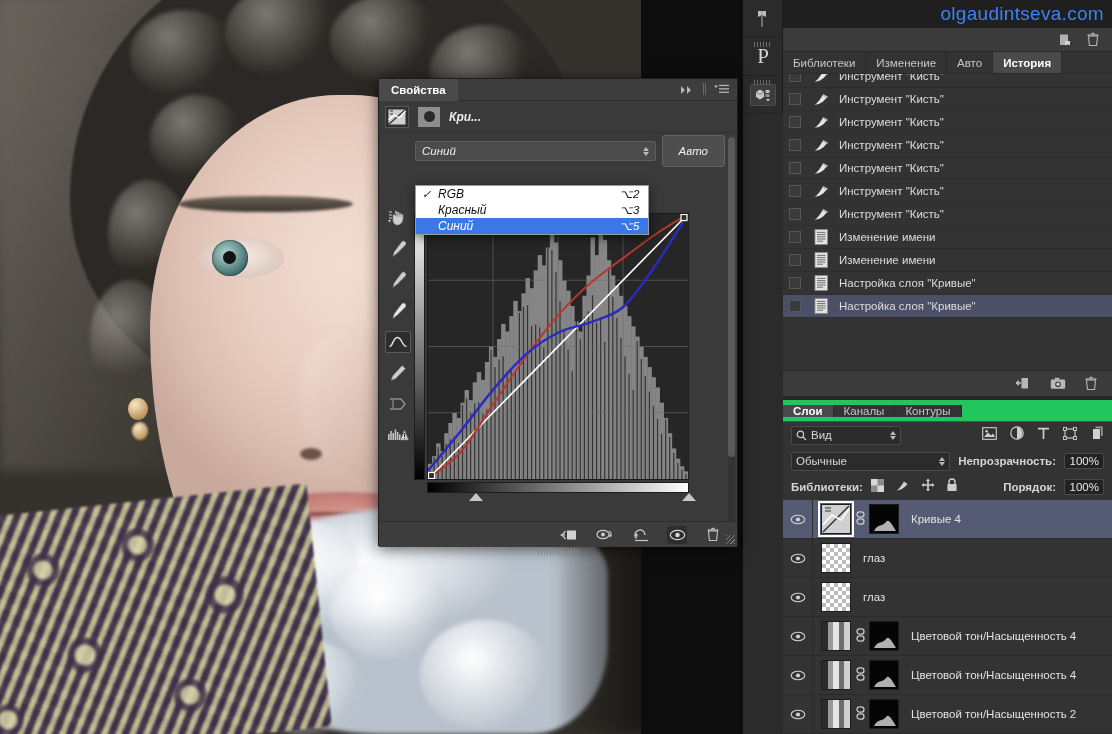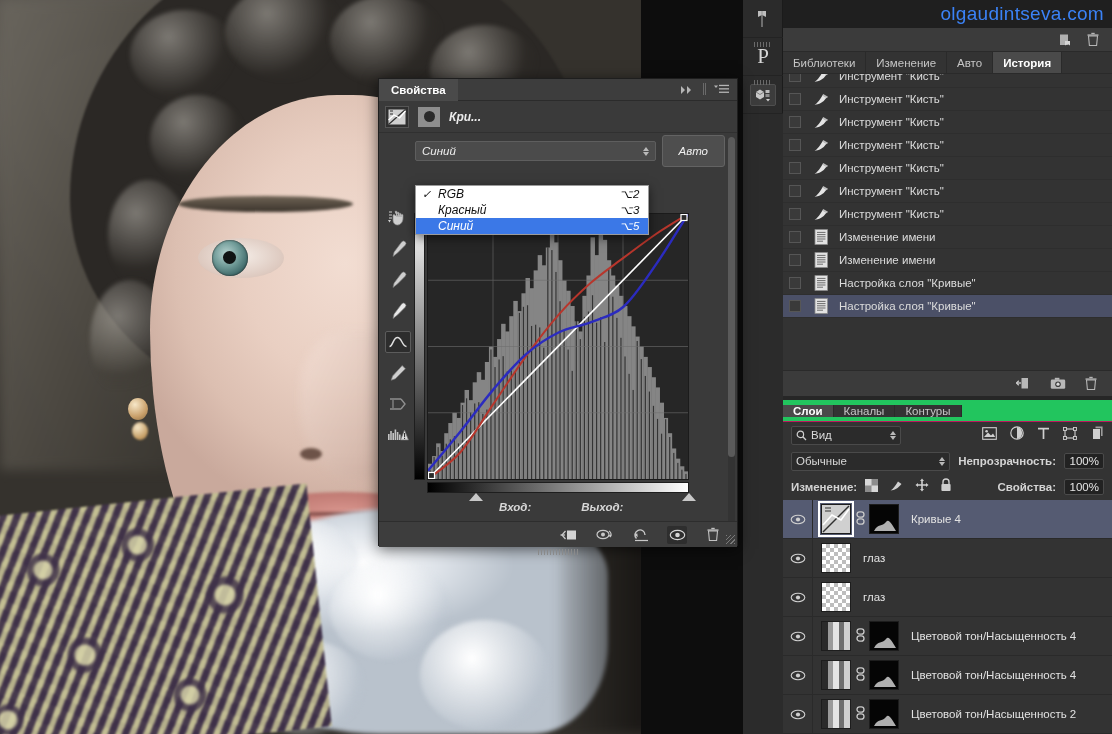--- a/index.html
+++ b/index.html
@@ -768,21 +768,21 @@
         <span class="spin">
             <i class="up"></i>
             <i class="dn"></i>
           </span>
       </div>
       <span class="lp-label">Непрозрачность:</span>
       <span class="lp-val">100%</span>
     </div>
 
     <div class="lp-row">
-      <span class="lp-label">Изменение:</span>
+      <span class="lp-label">Библиотеки:</span>
       <span class="lock-icons">
         <span>
           <svg width="13" height="13" viewBox="0 0 13 13">
               <rect width="13" height="13" fill="#8c8c8c"></rect>
               <rect width="6.5" height="6.5" fill="#d7d7d7"></rect>
               <rect x="6.5" y="6.5" width="6.5" height="6.5" fill="#d7d7d7"></rect>
             </svg>
         </span>
         <span>
           <svg width="15" height="13" viewBox="0 0 15 13">
@@ -794,21 +794,21 @@
               <path d="M7 0.5 L9 3 H7.8 V6.2 H11 V5 L13.5 7 L11 9 V7.8 H7.8 V11 H9 L7 13.5 L5 11 H6.2 V7.8 H3 V9 L0.5 7 L3 5 V6.2 H6.2 V3 H5 Z" fill="#cfcfcf"></path>
             </svg>
         </span>
         <span>
           <svg width="12" height="14" viewBox="0 0 12 14">
               <path d="M3 6 V4 A3 3 0 0 1 9 4 V6" fill="none" stroke="#cfcfcf" stroke-width="1.4"></path>
               <rect x="1.4" y="6" width="9.2" height="7" rx="1" fill="#cfcfcf"></rect>
             </svg>
         </span>
       </span>
-      <span class="lp-label" style="margin-left:auto;">Свойства:</span>
+      <span class="lp-label" style="margin-left:auto;">Порядок:</span>
       <span class="lp-val">100%</span>
     </div>
 
     <div id="layer-rows">
         <div class="layer-row selected">
           <span class="layer-eye">
             <svg width="16" height="11" viewBox="0 0 16 11">
               <ellipse cx="8" cy="5.5" rx="6.8" ry="4.2" fill="none" stroke="#cfcfcf" stroke-width="1.1"></ellipse>
               <circle cx="8" cy="5.5" r="2.1" fill="#cfcfcf"></circle>
             </svg>
@@ -1184,24 +1184,20 @@
 
             <rect x="0.5" y="258.5" width="6" height="6" fill="#2a2a2a" stroke="#ffffff" stroke-width="1.2"></rect>
             <rect x="253" y="0.5" width="6" height="6" fill="#2a2a2a" stroke="#ffffff" stroke-width="1.2"></rect>
           </svg>
         </div>
         <div class="graph-ramp-h"></div>
         <div class="tri" style="left:55px;top:280px;"></div>
         <div class="tri" style="left:268px;top:280px;"></div>
       </div>
 
-      <div class="io-row">
-        <span>Вход:</span>
-        <span>Выход:</span>
-      </div>
 
       <div class="chan-menu">
         <div id="chan-items">
             <div class="chan-item">
               <span class="chan-check">✓</span>
               <span class="chan-name">RGB</span>
               <span class="chan-key">⌥2</span>
             </div>
             <div class="chan-item">
               <span class="chan-check"></span>

